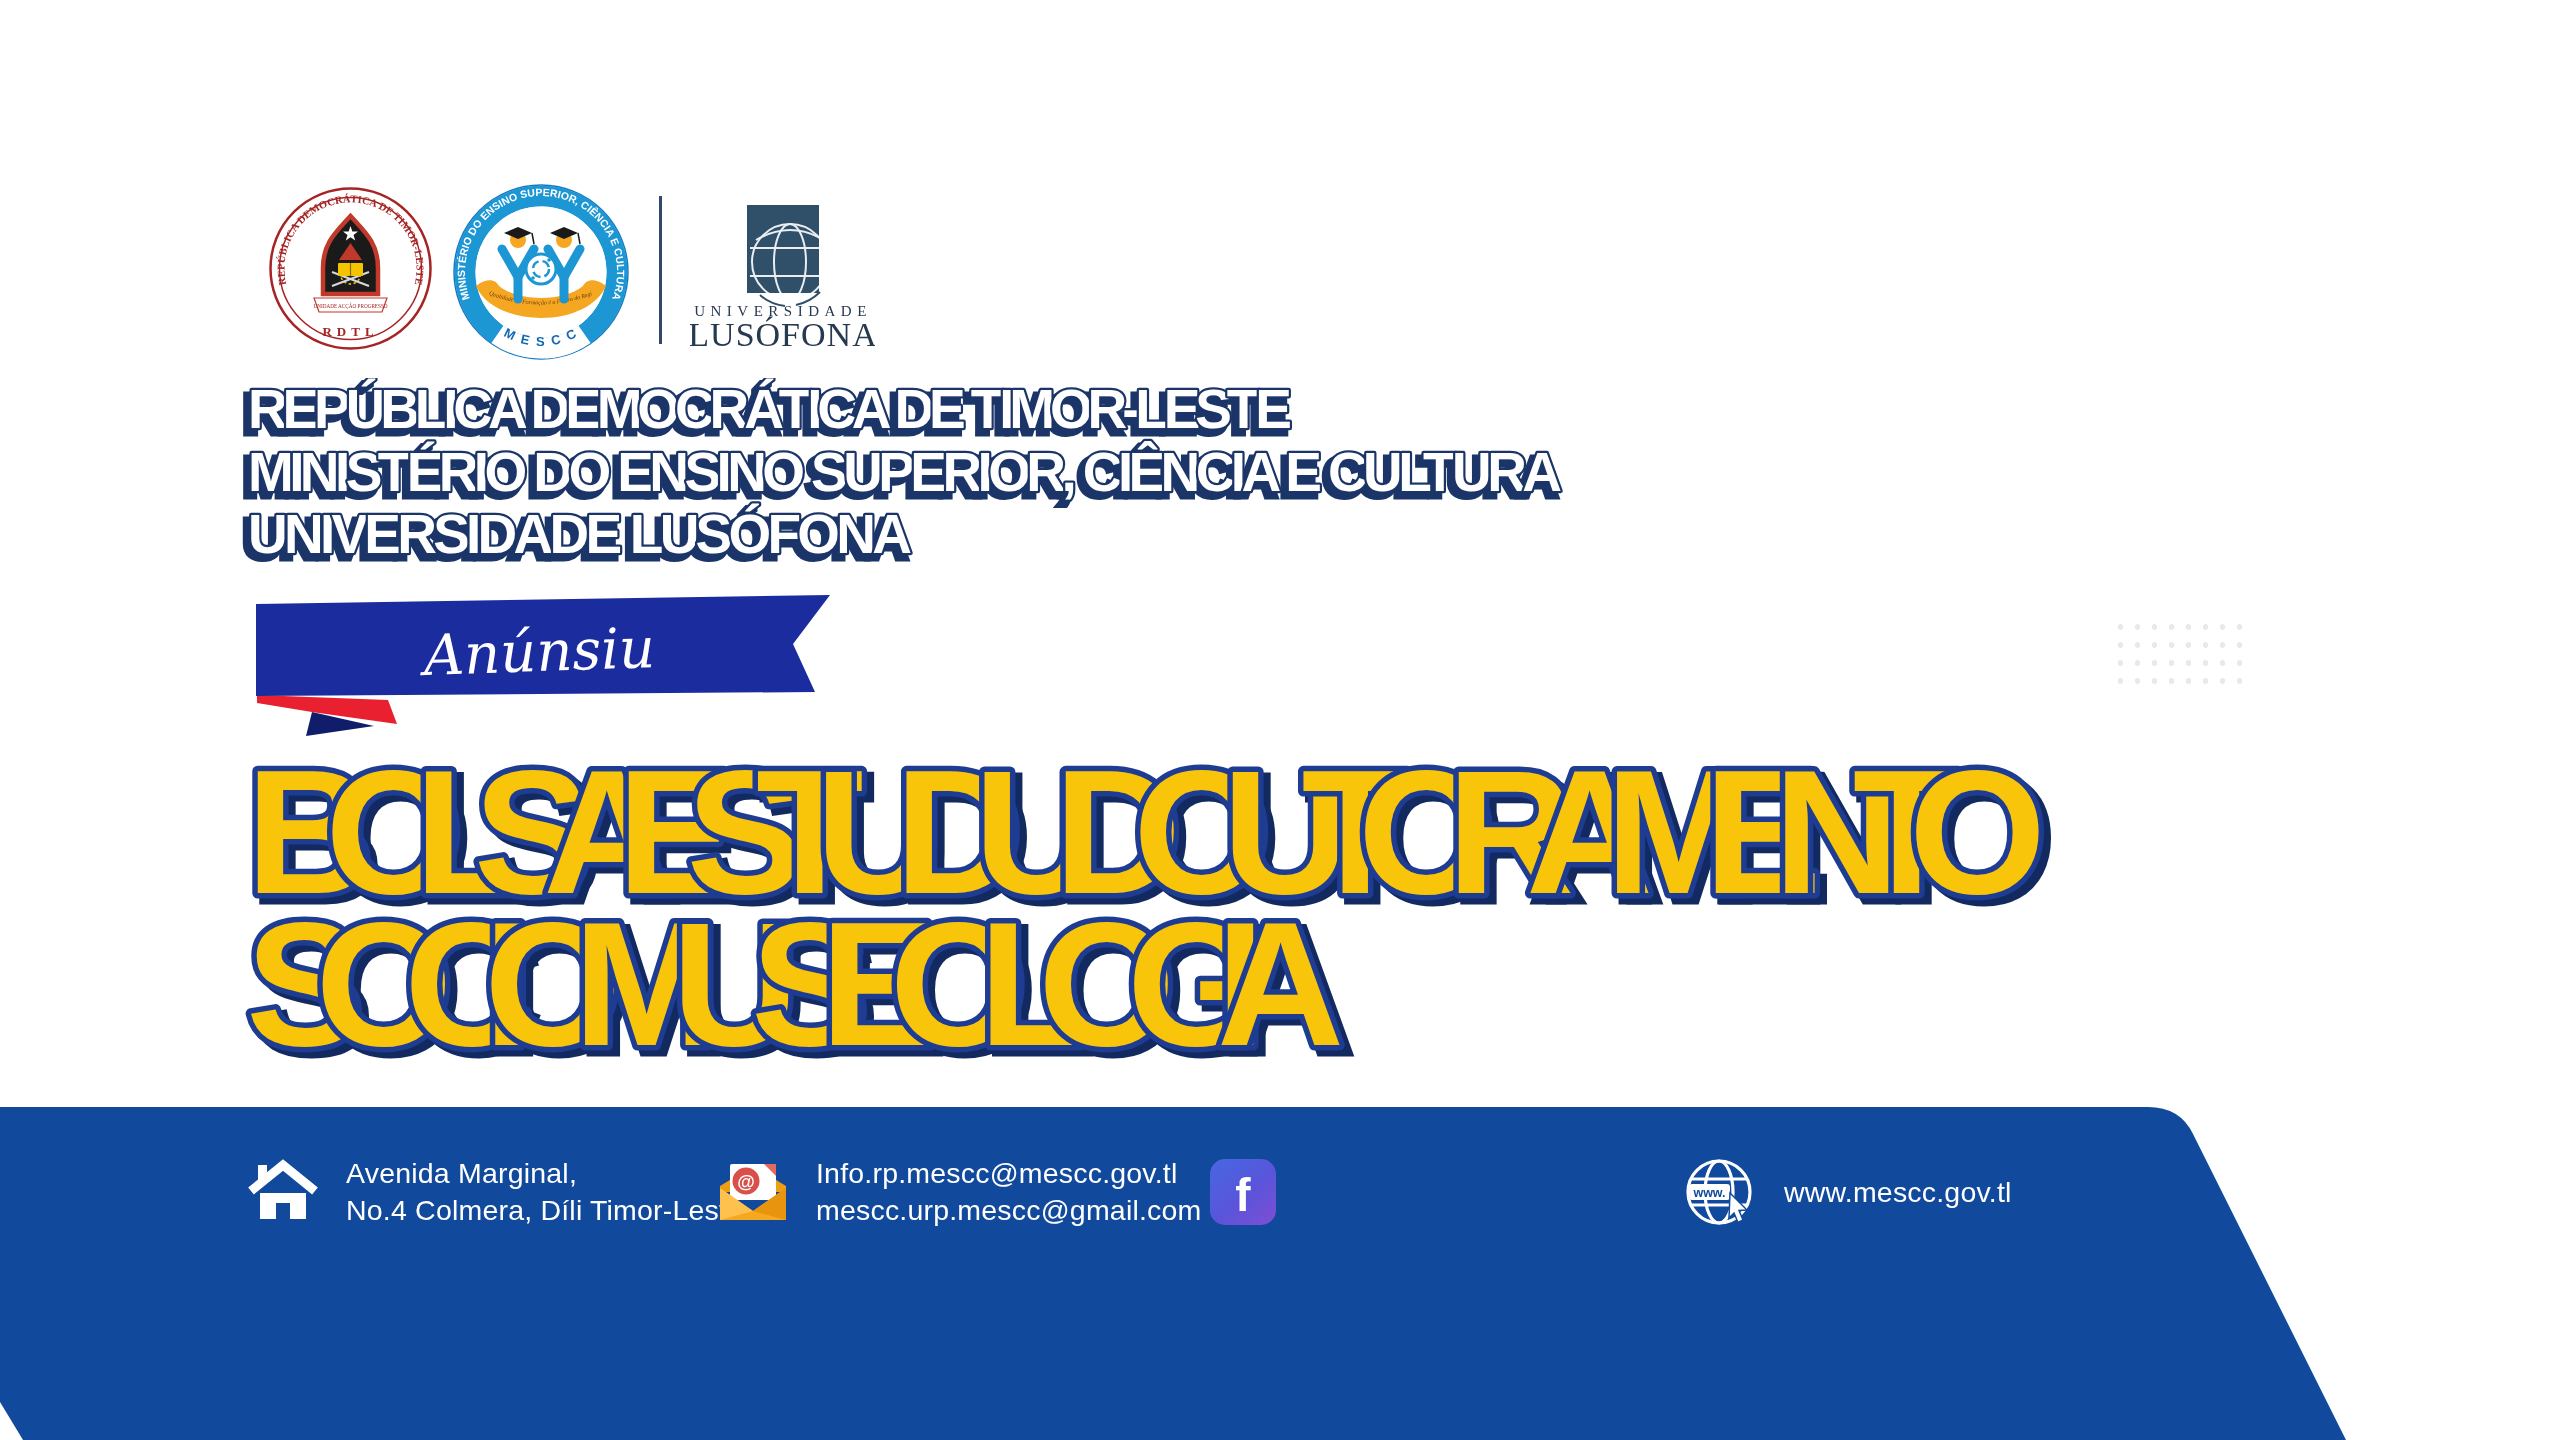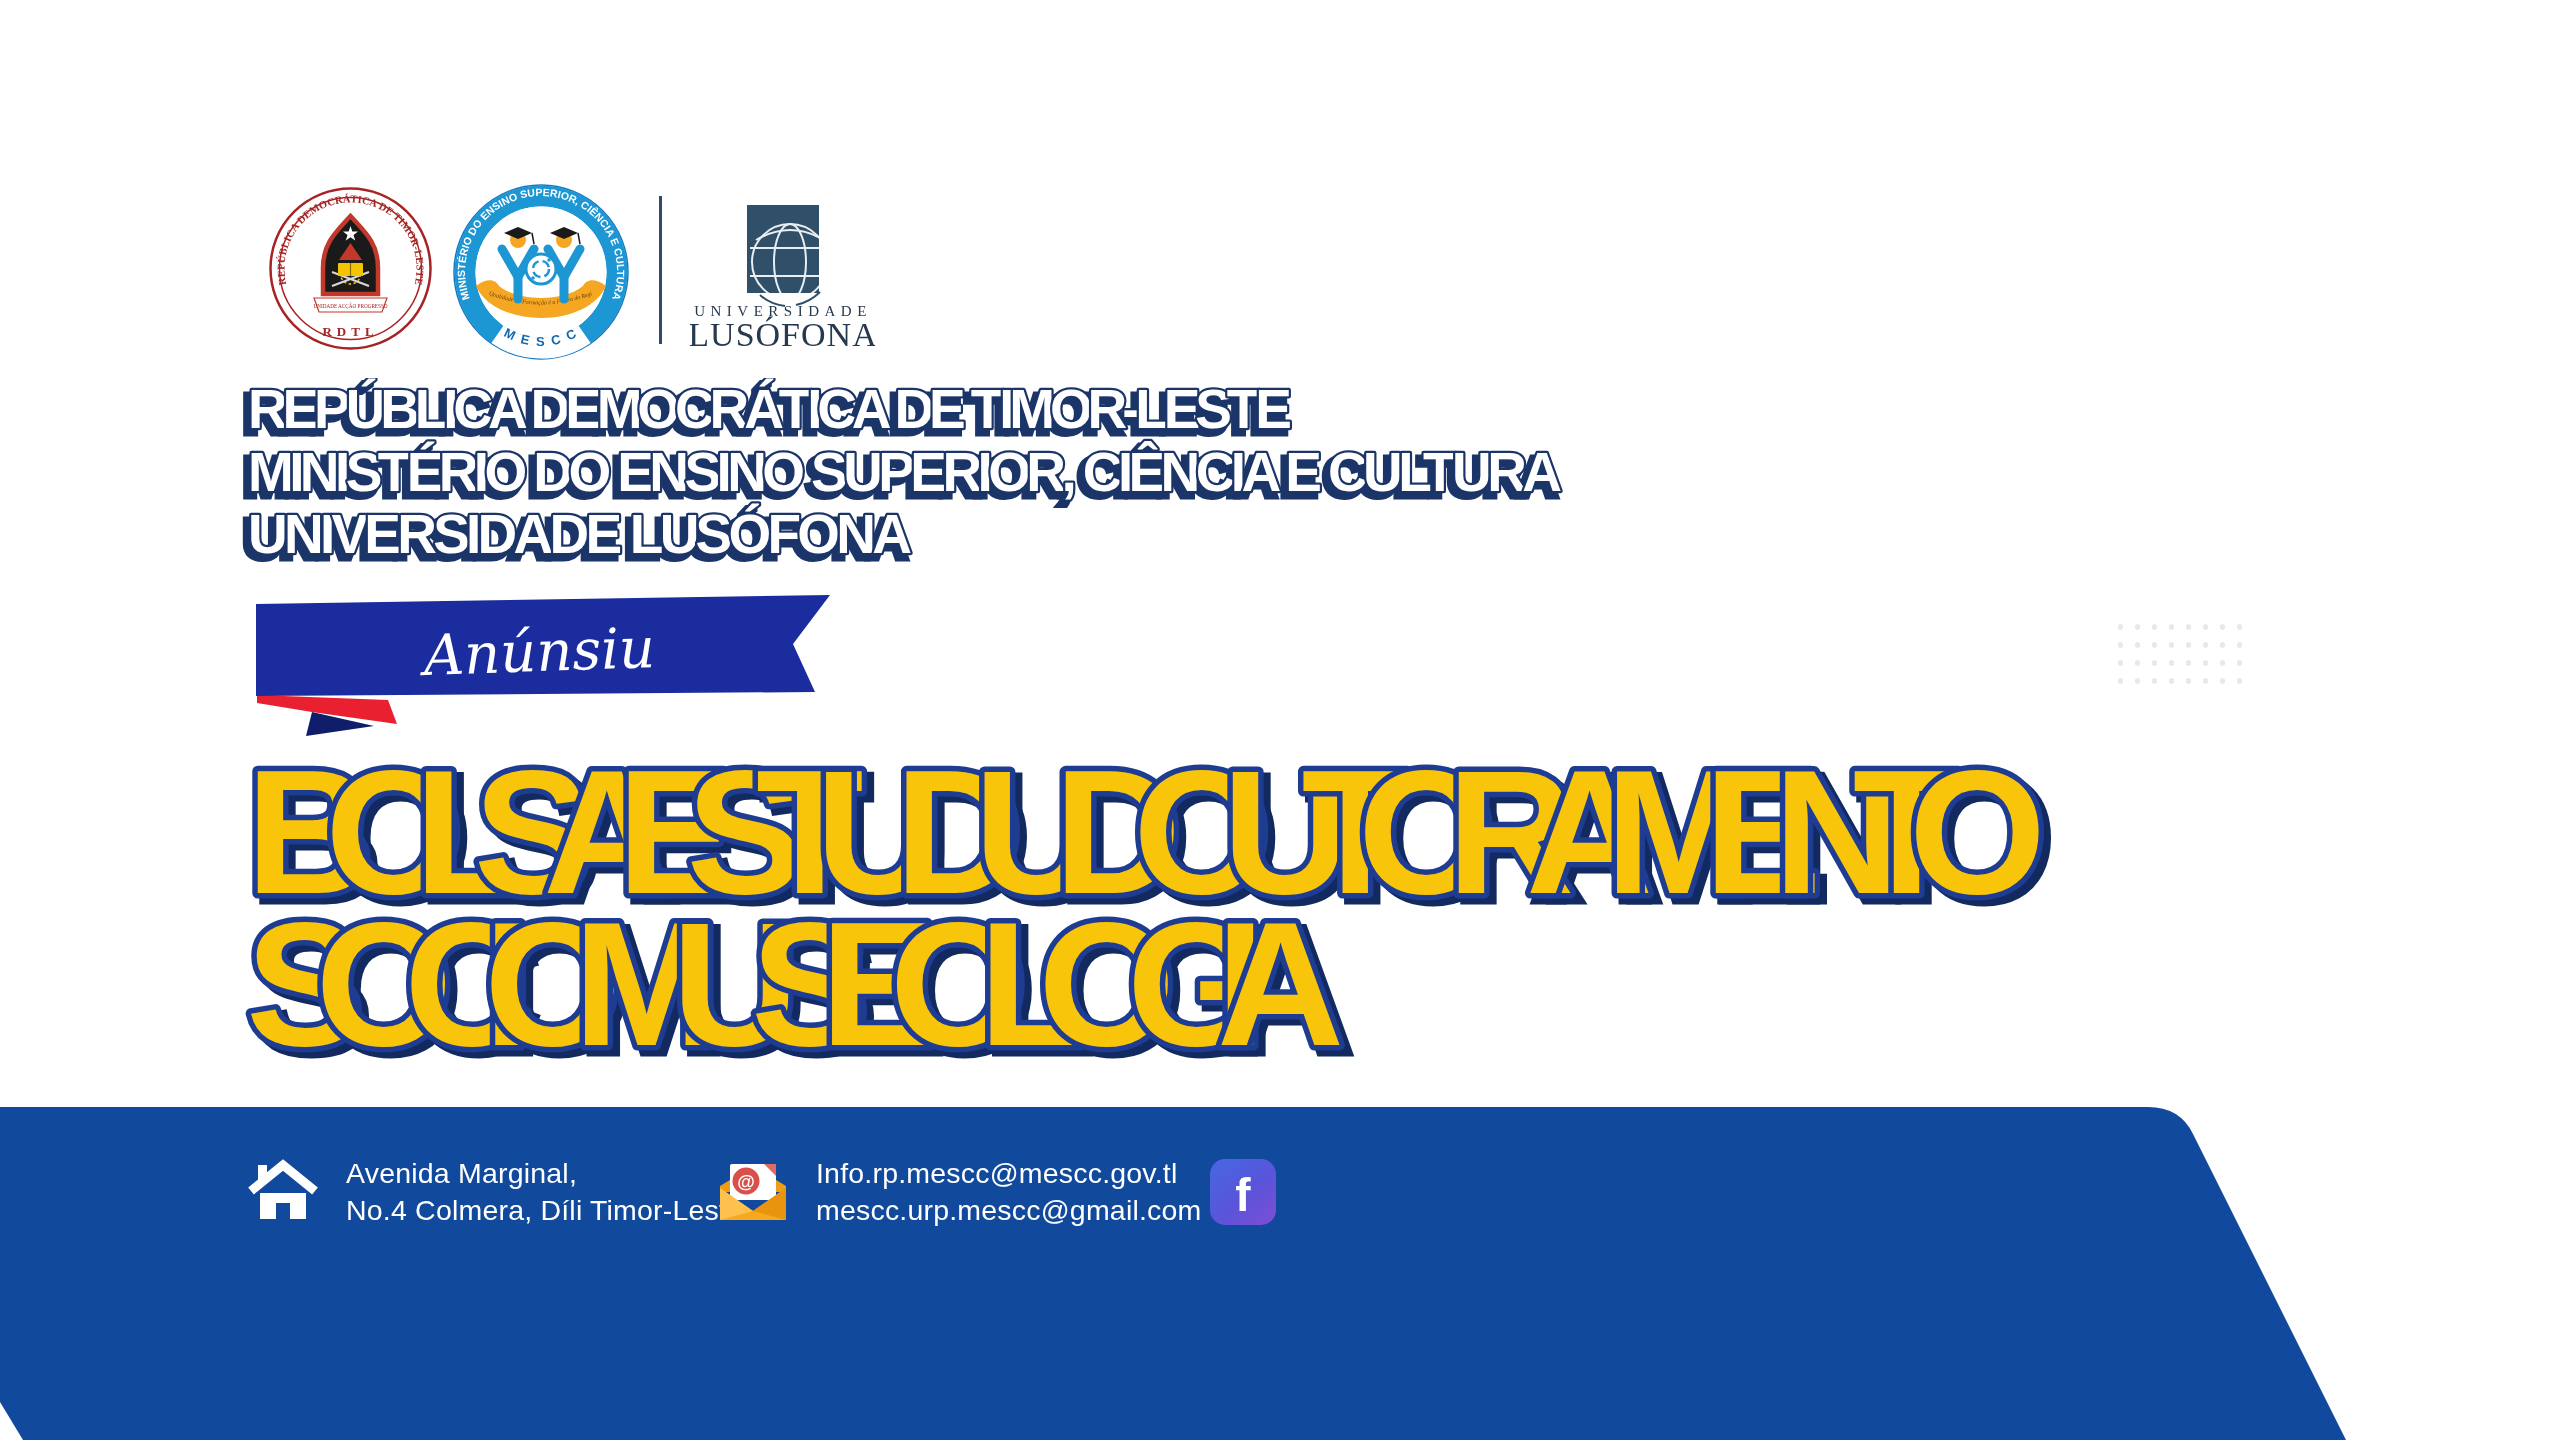--- a/index.html
+++ b/index.html
@@ -174,14 +174,30 @@
       <div>mescc.urp.mescc@gmail.com</div>
     </div>
   </div>
 
   <div class="f-item" style="left:1210px">
     <div class="fb-badge">
       <span>f</span>
     </div>
   </div>
 
+  <div class="f-item" style="left:1680px">
+    <svg width="78" height="78" viewBox="0 0 78 78">
+      <g stroke="#ffffff" stroke-width="3.2" fill="none">
+        <circle cx="39" cy="39" r="31"></circle>
+        <ellipse cx="39" cy="39" rx="14" ry="31"></ellipse>
+        <line x1="11" y1="26" x2="67" y2="26"></line>
+        <line x1="11" y1="52" x2="67" y2="52"></line>
+      </g>
+      <rect x="9" y="31" width="41" height="16" rx="3" fill="#ffffff"></rect>
+      <text x="29.5" y="43.5" text-anchor="middle" font-family="Liberation Sans, sans-serif" font-size="12.5" font-weight="bold" fill="#114A9D">www.</text>
+      <polygon points="50,40 67,57 59,57.5 63,67 58,69.5 54,60 49,65" fill="#ffffff" stroke="#114A9D" stroke-width="1.5"></polygon>
+    </svg>
+    <div class="f-text">
+      <div>www.mescc.gov.tl</div>
+    </div>
+  </div>
 
 </div>
 
 </body></html>

